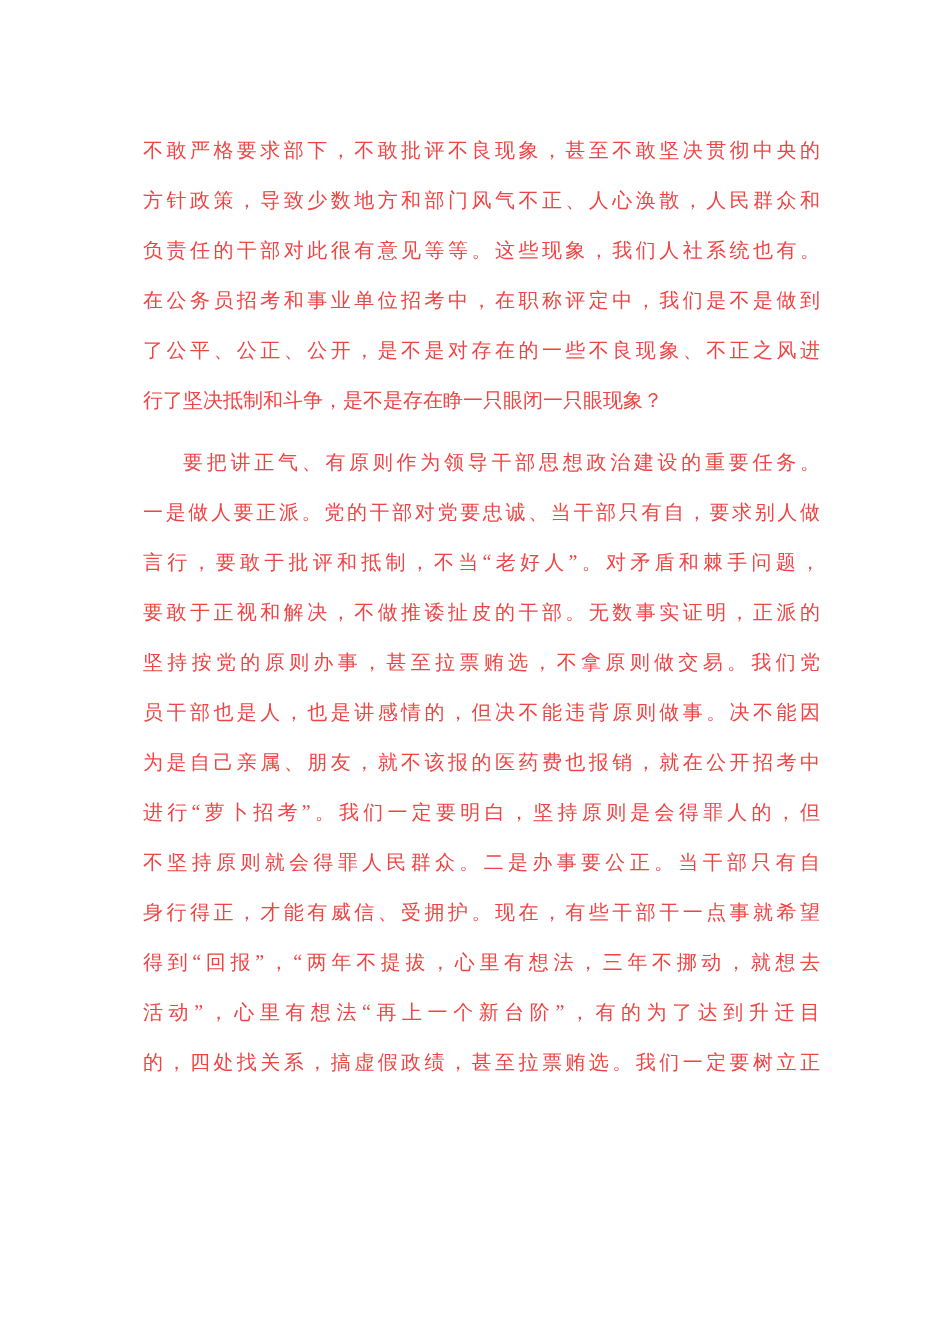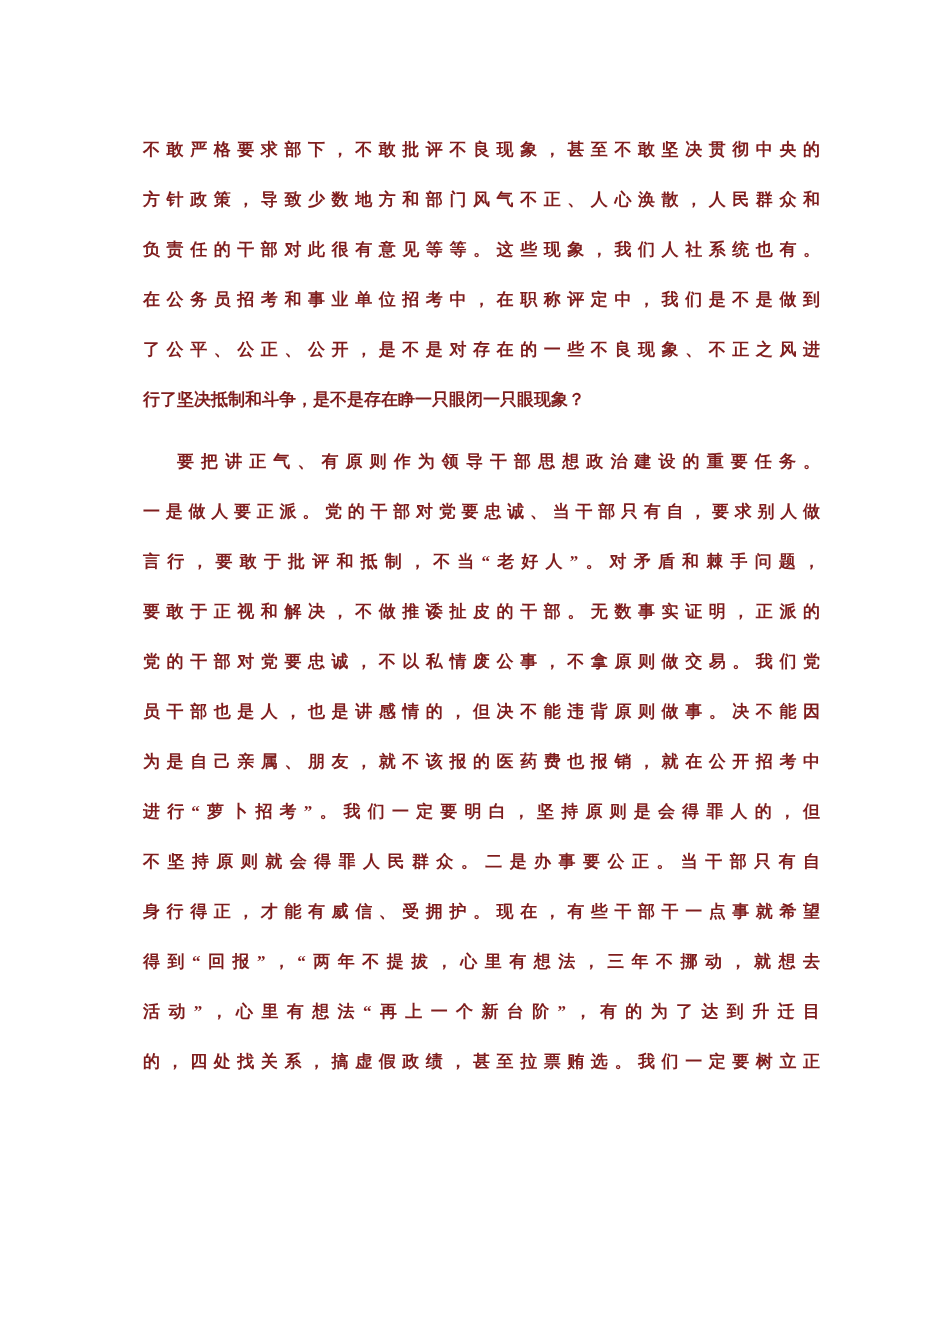--- a/index.html
+++ b/index.html
@@ -13,24 +13,24 @@
     height: 1344px;
     background: #ffffff;
     overflow: hidden;
     font-family: "Liberation Serif", "DejaVu Serif", serif;
   }
   .doc-body {
     position: absolute;
     left: 143px;
     top: 125px;
     width: 677px;
-    color: #7f1d1d;
-    font-size: 17px;
+    color: #ef4444;
+    font-size: 20px;
     line-height: 50px;
-    font-weight: 700;
+    font-weight: 400;
   }
   .paragraph {
     margin: 0;
   }
   .paragraph + .paragraph {
     margin-top: 12px;
   }
   .line {
     text-align: justify;
     text-align-last: justify;
@@ -56,21 +56,21 @@
         <div class="line">负责任的干部对此很有意见等等。这些现象，我们人社系统也有。</div>
         <div class="line">在公务员招考和事业单位招考中，在职称评定中，我们是不是做到</div>
         <div class="line">了公平、公正、公开，是不是对存在的一些不良现象、不正之风进</div>
         <div class="line last-left">行了坚决抵制和斗争，是不是存在睁一只眼闭一只眼现象？</div>
       </div>
       <div class="paragraph">
         <div class="line indent">要把讲正气、有原则作为领导干部思想政治建设的重要任务。</div>
         <div class="line">一是做人要正派。党的干部对党要忠诚、当干部只有自，要求别人做</div>
         <div class="line">言行，要敢于批评和抵制，不当“老好人”。对矛盾和棘手问题，</div>
         <div class="line">要敢于正视和解决，不做推诿扯皮的干部。无数事实证明，正派的</div>
-        <div class="line">党的干部对党要忠诚，不以私情废公事，不拿原则做交易。我们党</div>
+        <div class="line">坚持按党的原则办事，甚至拉票贿选，不拿原则做交易。我们党</div>
         <div class="line">员干部也是人，也是讲感情的，但决不能违背原则做事。决不能因</div>
         <div class="line">为是自己亲属、朋友，就不该报的医药费也报销，就在公开招考中</div>
         <div class="line">进行“萝卜招考”。我们一定要明白，坚持原则是会得罪人的，但</div>
         <div class="line">不坚持原则就会得罪人民群众。二是办事要公正。当干部只有自</div>
         <div class="line">身行得正，才能有威信、受拥护。现在，有些干部干一点事就希望</div>
         <div class="line">得到“回报”，“两年不提拔，心里有想法，三年不挪动，就想去</div>
         <div class="line">活动”，心里有想法“再上一个新台阶”，有的为了达到升迁目</div>
         <div class="line">的，四处找关系，搞虚假政绩，甚至拉票贿选。我们一定要树立正</div>
       </div>
     </div>

